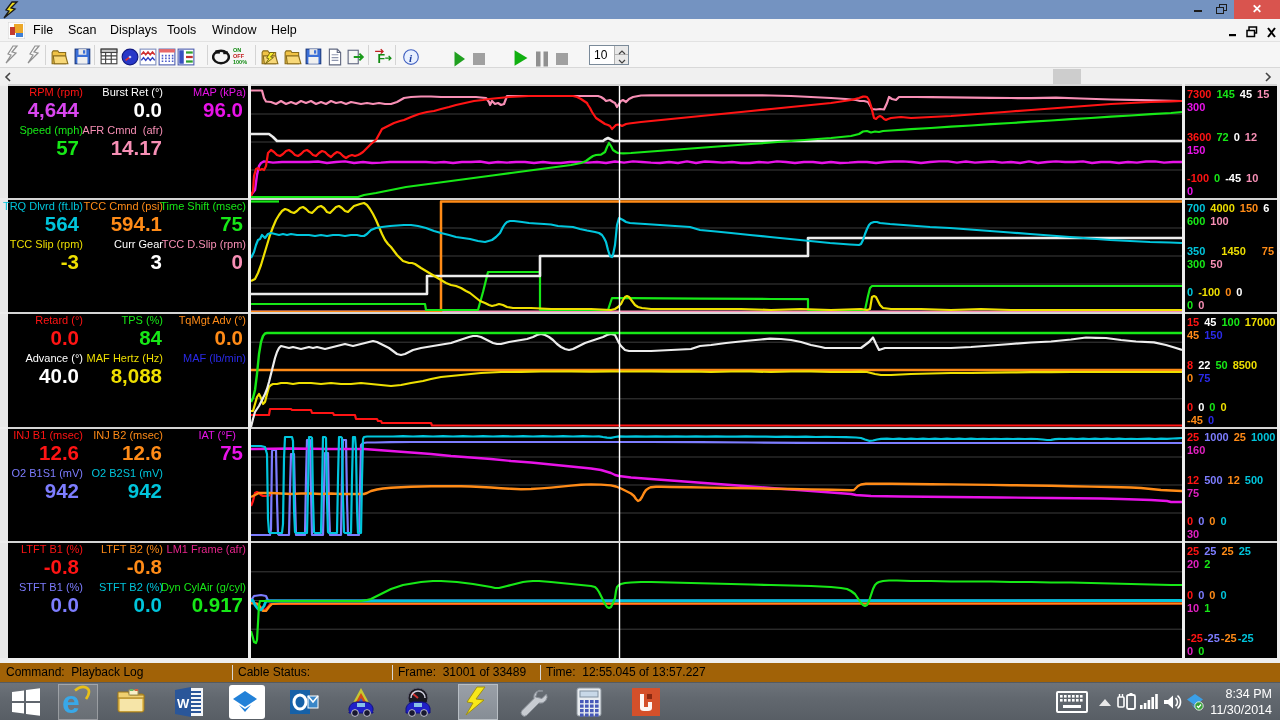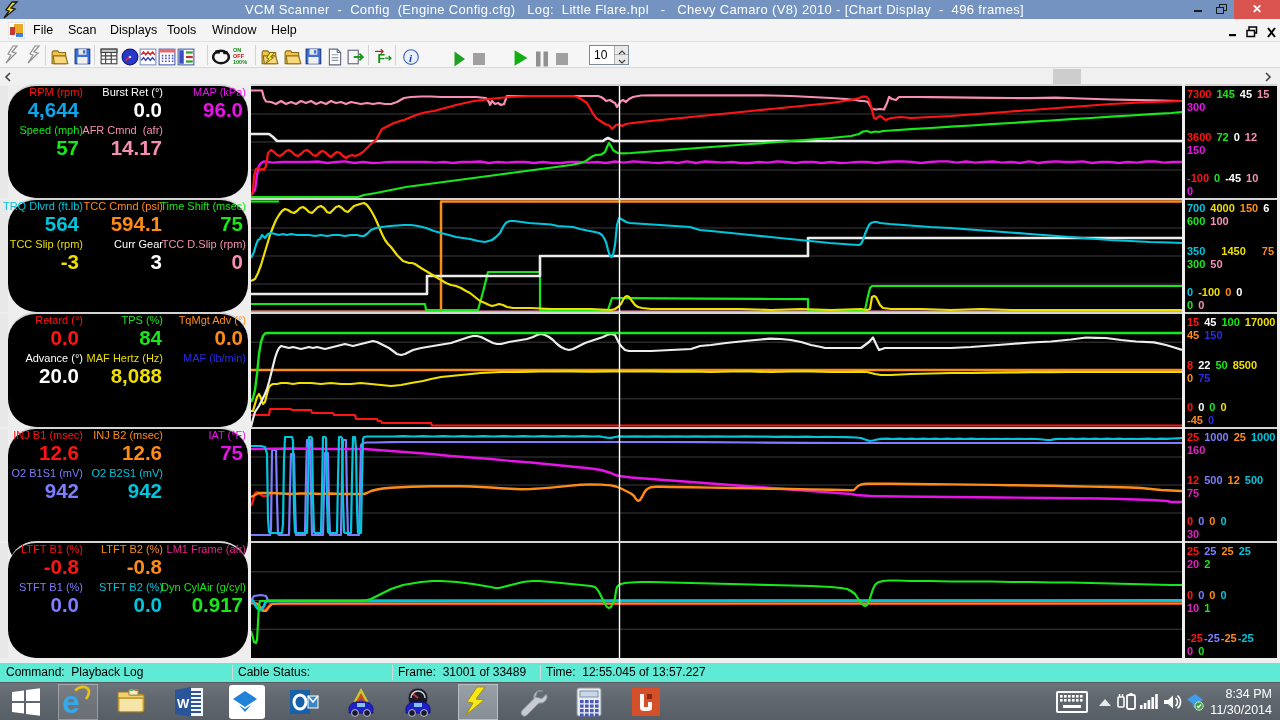--- a/index.html
+++ b/index.html
@@ -31,49 +31,48 @@
 .tsep { position:absolute; top:3px; width:1px; height:20px; background:#d4d4d4; }
 .ticon { position:absolute; top:3px; width:18px; height:20px; }
 
 
 #hscroll { position:absolute; left:0; top:68px; width:1280px; height:17px; background:#f0f0f0; }
 #hs-thumb { position:absolute; left:1053px; top:1px; width:28px; height:15px; background:#cdcdcd; }
 
 
 #charts { position:absolute; left:0; top:85px; width:1280px; height:578px; background:#eeeeee; }
 .lstrip { position:absolute; left:0; width:8px; background:#e8e8e8; }
-.row-labels { position:absolute; left:8px; width:240px; background:#000; border-top:2px solid #d4d4d4;border-radius:28px;}
+.row-labels { position:absolute; left:8px; width:240px; background:#000; border-top:2px solid #d4d4d4;}
 .row-plot { position:absolute; left:251px; width:931px; background:#000; border-top:2px solid #d4d4d4;}
 .row-scale { position:absolute; left:1185px; width:92px; background:#000; border-top:2px solid #d4d4d4;}
 .lab { position:absolute; font-size:11px; white-space:nowrap; line-height:13px;}
 .val { position:absolute; font-size:20.5px; font-weight:bold; white-space:nowrap; line-height:23px;}
 .scl { position:absolute; left:2px; font-size:11px; font-weight:bold; white-space:nowrap; line-height:13px;}
 svg.plot { position:absolute; left:0; top:0; }
 
 
-#statusbar { position:absolute; left:0; top:663px; width:1280px; height:19px; background:#5eead4;
+#statusbar { position:absolute; left:0; top:663px; width:1280px; height:19px; background:#a16207;
   font-size:12px; color:#000; }
 #statusbar .s { position:absolute; top:2px; }
 .ssep { position:absolute; top:2px; width:1px; height:15px; background:#d8d8d8; }
 
 
 #taskbar { position:absolute; left:0; top:682px; width:1280px; height:38px;
   border-top:1px solid #555b61; box-sizing:border-box;
   background:linear-gradient(180deg,#6d737a 0%,#62686f 40%,#585e65 100%); }
 #tb-clock { position:absolute; right:8px; top:3px; color:#fff; font-size:12.5px; text-align:right; line-height:16px;}
 </style>
 </head>
 <body>
 <div id="app">
 
 <div id="titlebar">
   <svg id="tbolt" width="17" height="18" viewBox="0 0 17 18">
     <path d="M10,1 L4,9 L7,10 L2,17 L13,8 L9,7 L15,1 Z" fill="#f4e11c" stroke="#1a1a1a" stroke-width="1.3"></path>
   </svg>
-  <span class="ttext">VCM Scanner&nbsp; -&nbsp; Config&nbsp; (Engine Config.cfg)&nbsp;&nbsp; Log:&nbsp; Little Flare.hpl&nbsp;&nbsp; -&nbsp;&nbsp; Chevy Camaro (V8) 2010 - [Chart Display&nbsp; -&nbsp; 496 frames]</span>
   <div id="win-min"></div>
   <div id="win-rest">
         <div class="r1"></div>
         <div class="r2"></div>
       </div>
   <div id="win-close">✕</div>
 </div>
 
 <div id="menubar">
   <svg style="position:absolute;left:8px;top:3px" width="17" height="17" viewBox="0 0 17 17">
@@ -225,21 +224,21 @@
       </svg>
   <div id="hs-thumb"></div>
 </div>
 
 <div id="charts">
       <div class="lstrip" style="top:1px;height:112px"></div>
       <div class="row-labels" style="top:-1px;height:114px">
         <div class="lab" style="right:165px;top:0px;color:#ff1414">RPM (rpm)</div>
         <div class="lab" style="right:85px;top:0px;color:#ffffff">Burst Ret (°)</div>
         <div class="lab" style="right:2px;top:0px;color:#e813e8">MAP (kPa)</div>
-        <div class="val" style="right:169px;top:12px;color:#0ea5e9">4,644</div>
+        <div class="val" style="right:169px;top:12px;color:#d946ef">4,644</div>
         <div class="val" style="right:86px;top:12px;color:#ffffff">0.0</div>
         <div class="val" style="right:5px;top:12px;color:#e813e8">96.0</div>
         <div class="lab" style="right:165px;top:38px;color:#17e817">Speed (mph)</div>
         <div class="lab" style="right:85px;top:38px;color:#f78fb5">AFR Cmnd&nbsp; (afr)</div>
         <div class="val" style="right:169px;top:50px;color:#17e817">57</div>
         <div class="val" style="right:86px;top:50px;color:#f78fb5">14.17</div>
       </div>
       <div class="row-plot" style="top:-1px;height:114px">
         <svg class="plot" width="931" height="112" viewBox="0 0 931 112">
           <line x1="0" y1="28.0" x2="931" y2="28.0" stroke="#3d3d3d" stroke-width="1"></line>
@@ -303,21 +302,21 @@
       <div class="row-labels" style="top:227px;height:115px">
         <div class="lab" style="right:165px;top:0px;color:#ff1414">Retard (°)</div>
         <div class="lab" style="right:85px;top:0px;color:#17e817">TPS (%)</div>
         <div class="lab" style="right:2px;top:0px;color:#ff8b17">TqMgt Adv (°)</div>
         <div class="val" style="right:169px;top:12px;color:#ff1414">0.0</div>
         <div class="val" style="right:86px;top:12px;color:#17e817">84</div>
         <div class="val" style="right:5px;top:12px;color:#ff8b17">0.0</div>
         <div class="lab" style="right:165px;top:38px;color:#ffffff">Advance (°)</div>
         <div class="lab" style="right:85px;top:38px;color:#eedf00">MAF Hertz (Hz)</div>
         <div class="lab" style="right:2px;top:38px;color:#2a2ae8">MAF (lb/min)</div>
-        <div class="val" style="right:169px;top:50px;color:#ffffff">20.0</div>
+        <div class="val" style="right:169px;top:50px;color:#ffffff">40.0</div>
         <div class="val" style="right:86px;top:50px;color:#eedf00">8,088</div>
       </div>
       <div class="row-plot" style="top:227px;height:115px">
         <svg class="plot" width="931" height="113" viewBox="0 0 931 113">
           <line x1="0" y1="28.2" x2="931" y2="28.2" stroke="#3d3d3d" stroke-width="1"></line>
           <line x1="0" y1="56.5" x2="931" y2="56.5" stroke="#3d3d3d" stroke-width="1"></line>
           <line x1="0" y1="84.8" x2="931" y2="84.8" stroke="#3d3d3d" stroke-width="1"></line>
           <polyline points="0,101 18,101 19,95 40,95 41,96 60,96 61,99 82,99 83,101 104,101 105,105 126,105 127,107 130,107 131,109 180,109 181,111.5 931,111.5" fill="none" stroke="#ff1414" stroke-width="2.2" stroke-linejoin="round"></polyline>
           <polyline points="0,56 931,56" fill="none" stroke="#ff8b17" stroke-width="2.6" stroke-linejoin="round"></polyline>
           <polyline points="0,97 2,97 4,90 6,83 8,80 10,84 12,90 14,88 16,80 18,73 20,71 22,70 26,70 30,69 36,69 42,70 48,69 60,69 70,70 80,69 90,70 100,70 110,69 120,70 130,71 140,72 150,71 155,70 160,69 166,68 172,67 180,65 190,63 200,62 210,61 220,60 230,59 240,58.5 250,58 260,58 270,57.8 280,57.6 290,57.5 300,57.5 320,57.4 340,57.6 360,57.4 368,57.5 380,57.5 400,57.4 420,57.6 440,57.4 460,58 480,57.5 500,57.4 520,58 540,57.5 560,57.4 580,58 600,58 610,57.6 616,58 620,59 624,60 630,61 640,61 650,60.5 660,60 680,59.5 700,59 720,59 740,58.6 760,58.4 780,58.2 800,58.2 820,58 840,58 860,58 880,58 900,58 920,58 931,58" fill="none" stroke="#eedf00" stroke-width="2.2" stroke-linejoin="round"></polyline>
@@ -331,21 +330,21 @@
         <div class="scl" style="top:15px"><span style="color:#ff8b17;margin-right:5px">45</span><span style="color:#2a2ae8;margin-right:5px">150</span></div>
         <div class="scl" style="top:45px"><span style="color:#ff1414;margin-right:5px">8</span><span style="color:#ffffff;margin-right:5px">22</span><span style="color:#17e817;margin-right:5px">50</span><span style="color:#eedf00;margin-right:5px">8500</span></div>
         <div class="scl" style="top:58px"><span style="color:#ff8b17;margin-right:5px">0</span><span style="color:#2a2ae8;margin-right:5px">75</span></div>
         <div class="scl" style="top:87px"><span style="color:#ff1414;margin-right:5px">0</span><span style="color:#ffffff;margin-right:5px">0</span><span style="color:#17e817;margin-right:5px">0</span><span style="color:#eedf00;margin-right:5px">0</span></div>
         <div class="scl" style="top:100px"><span style="color:#ff8b17;margin-right:5px">-45</span><span style="color:#2a2ae8;margin-right:5px">0</span></div>
       </div>
       <div class="lstrip" style="top:344px;height:112px"></div>
       <div class="row-labels" style="top:342px;height:142px">
         <div class="lab" style="right:165px;top:0px;color:#ff1414">INJ B1 (msec)</div>
         <div class="lab" style="right:85px;top:0px;color:#ff8b17">INJ B2 (msec)</div>
-        <div class="lab" style="right:2px;top:0px;color:#e813e8">IAT (°F)</div>
+        <div class="lab" style="right:12px;top:0px;color:#e813e8">IAT (°F)</div>
         <div class="val" style="right:169px;top:12px;color:#ff1414">12.6</div>
         <div class="val" style="right:86px;top:12px;color:#ff8b17">12.6</div>
         <div class="val" style="right:5px;top:12px;color:#e813e8">75</div>
         <div class="lab" style="right:165px;top:38px;color:#7d7dff">O2 B1S1 (mV)</div>
         <div class="lab" style="right:85px;top:38px;color:#00c5dc">O2 B2S1 (mV)</div>
         <div class="val" style="right:169px;top:50px;color:#7d7dff">942</div>
         <div class="val" style="right:86px;top:50px;color:#00c5dc">942</div>
       </div>
       <div class="row-plot" style="top:342px;height:114px">
         <svg class="plot" width="931" height="112" viewBox="0 0 931 112">

